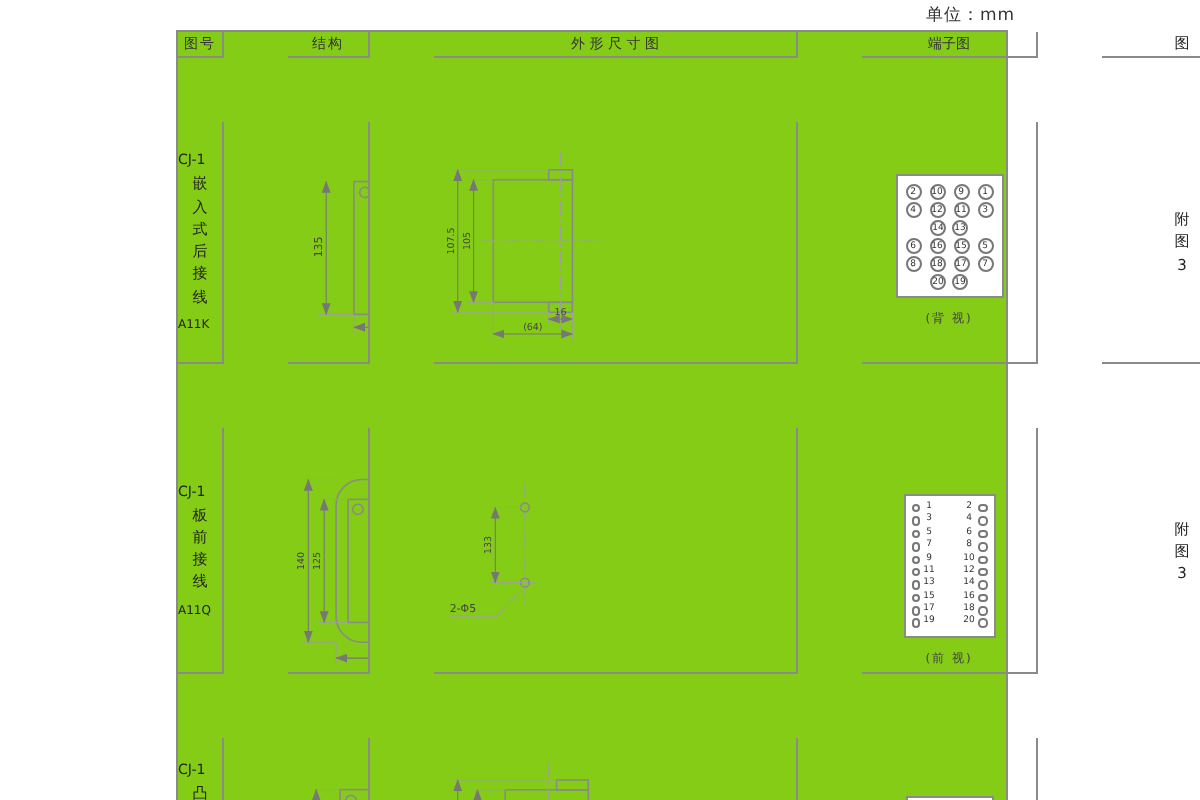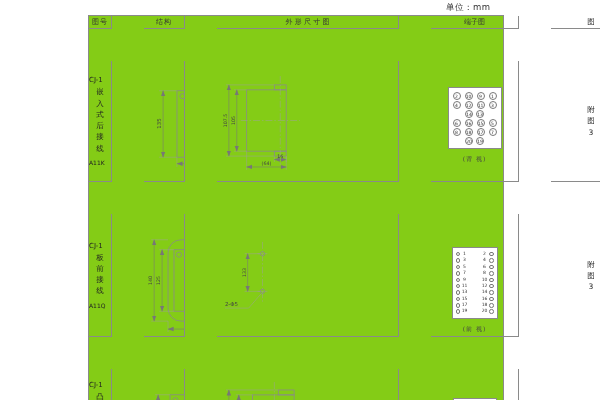--- a/index.html
+++ b/index.html
@@ -1,21 +1,21 @@
 <!DOCTYPE html>
 <html><head>
 <meta charset="utf-8">
 <style>
   html,body{margin:0;padding:0;}
   body{
     width:600px;height:400px;position:relative;background:#ffffff;
     font-family:"DejaVu Sans","Liberation Sans",sans-serif;color:#333;
     overflow:hidden;
   }
-  .unit-label{position:absolute;left:446px;top:2px;font-size:8.5px;color:#333;letter-spacing:.5px;}
+  .unit-label{position:absolute;left:463px;top:2px;font-size:8.5px;color:#333;letter-spacing:.5px;}
   .doc-table{
     position:absolute;left:88px;top:15px;width:414px;
     display:grid;grid-template-columns:23px 41px 182px 88px 80px;
     grid-template-rows:13px 121px 123px 124px;
     border:1px solid #8a8a8a;background:#84cc16;gap:32px;
   }
   .doc-table>div{border-right:1px solid #8a8a8a;border-bottom:1px solid #8a8a8a;box-sizing:border-box;position:relative;overflow:hidden;}
   .doc-table>div:nth-child(5n){border-right:none;}
   .doc-table>div:nth-last-child(-n+5){border-bottom:none;}
   .hcell{display:flex;align-items:center;justify-content:center;font-size:7px;color:#333;white-space:nowrap;}

